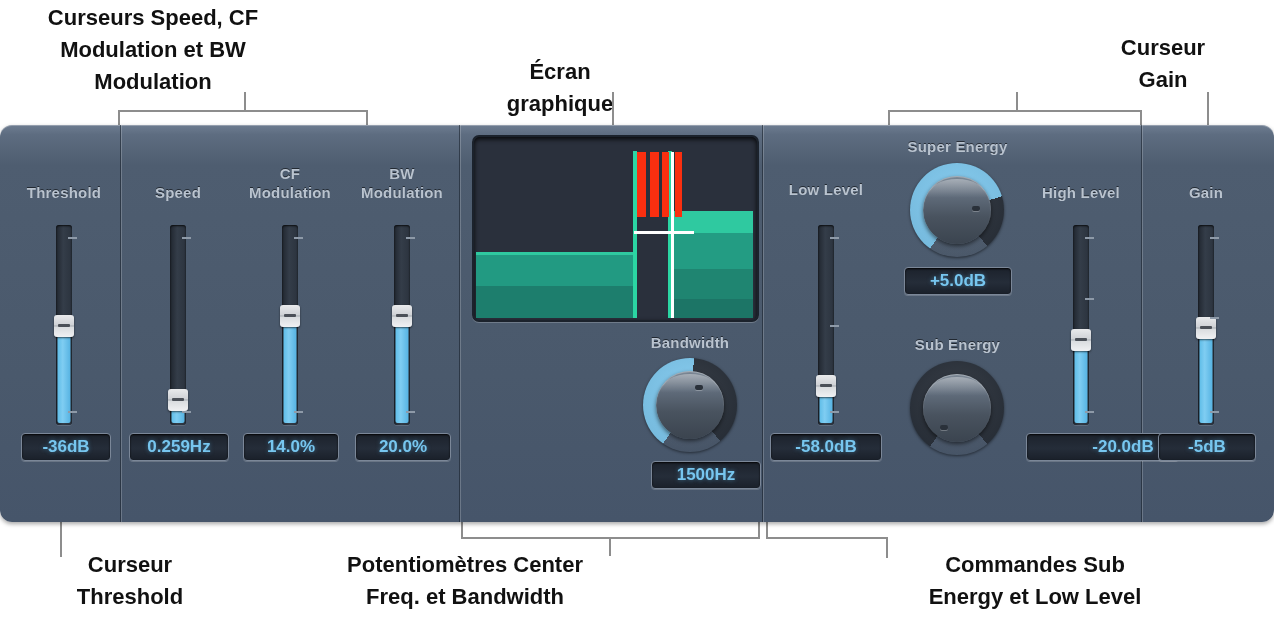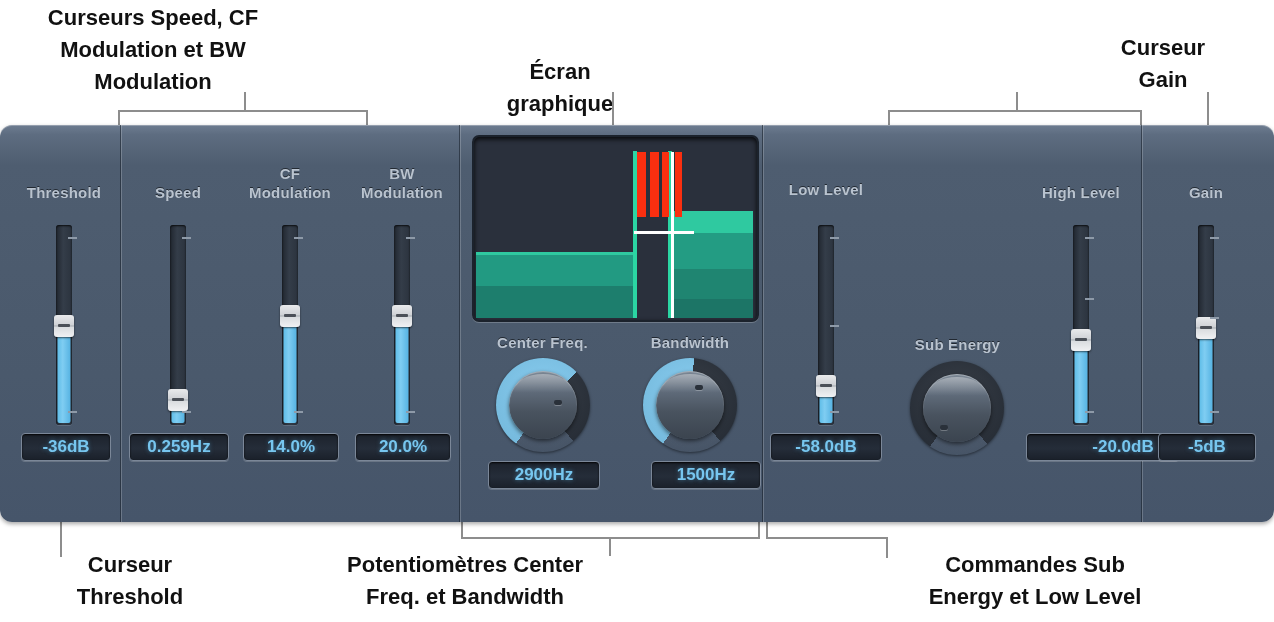--- a/index.html
+++ b/index.html
@@ -242,31 +242,20 @@
 
       <div class="dbar" style="left:163px;top:15px;width:9px;height:65px;background:#fa2f10;"></div>
       <div class="dbar" style="left:176px;top:15px;width:9px;height:65px;background:#fa2f10;"></div>
       <div class="dbar" style="left:188px;top:15px;width:7px;height:65px;background:#fa2f10;"></div>
       <div class="dbar" style="left:201px;top:15px;width:7px;height:65px;background:#fa2f10;"></div>
 
       <div class="dbar" style="left:197px;top:15px;width:3px;height:166px;background:#ffffff;"></div>
       <div class="dbar" style="left:160px;top:94px;width:60px;height:3px;background:#ffffff;"></div>
     </div>
 
-    <div class="strip" style="left:470px;top:200px;width:145px;height:180px;">
-      <div class="ctl-label" style="position:absolute;left:0;top:8px;width:145px;">Center Freq.</div>
-      <div class="knob" style="position:absolute;left:26px;top:33px;width:94px;height:94px;">
-        <div class="arc" style="background:conic-gradient(from 215deg,#7cc8ef 0deg,#7cc8ef 190deg,#242b35 190deg,#242b35 285deg,transparent 285deg);"></div>
-        <div class="ring"></div>
-        <div class="cap" style="left:13px;top:13px;width:68px;height:68px;"></div>
-        <div class="gloss" style="left:18px;top:16px;width:58px;height:34px;"></div>
-        <div class="pointer" style="left:58px;top:42px;"></div>
-      </div>
-      <div class="val" style="left:18px;top:136px;width:110px;">2900Hz</div>
-    </div>
 
     <div class="strip" style="left:620px;top:200px;width:140px;height:180px;">
       <div class="ctl-label" style="position:absolute;left:0;top:8px;width:140px;">Bandwidth</div>
       <div class="knob" style="position:absolute;left:23px;top:33px;width:94px;height:94px;">
         <div class="arc" style="background:conic-gradient(from 215deg,#7cc8ef 0deg,#7cc8ef 150deg,#242b35 150deg,#242b35 285deg,transparent 285deg);"></div>
         <div class="ring"></div>
         <div class="cap" style="left:13px;top:13px;width:68px;height:68px;"></div>
         <div class="gloss" style="left:18px;top:16px;width:58px;height:34px;"></div>
         <div class="pointer" style="left:52px;top:27px;"></div>
       </div>
@@ -279,20 +268,31 @@
         <div class="sl-track"></div>
         <div class="sl-fill" style="top:85%;bottom:2px;"></div>
         <div class="sl-thumb" style="top:75%;"></div>
         <div class="sl-tick" style="left:20px;top:12px;"></div>
         <div class="sl-tick" style="left:20px;top:100px;"></div>
         <div class="sl-tick" style="left:20px;top:186px;"></div>
       </div>
       <div class="val" style="left:0px;top:308px;width:110px;">-58.0dB</div>
     </div>
 
+    <div class="strip" style="left:880px;top:0;width:155px;height:200px;">
+      <div class="ctl-label" style="position:absolute;left:0;top:12px;width:155px;">Super Energy</div>
+      <div class="knob" style="position:absolute;left:30px;top:38px;width:94px;height:94px;">
+        <div class="arc" style="background:conic-gradient(from 215deg,#7cc8ef 0deg,#7cc8ef 218deg,#242b35 218deg,#242b35 285deg,transparent 285deg);"></div>
+        <div class="ring"></div>
+        <div class="cap" style="left:13px;top:13px;width:68px;height:68px;"></div>
+        <div class="gloss" style="left:18px;top:16px;width:58px;height:34px;"></div>
+        <div class="pointer" style="left:62px;top:43px;"></div>
+      </div>
+      <div class="val" style="left:24px;top:142px;width:106px;">+5.0dB</div>
+    </div>
 
     <div class="strip" style="left:880px;top:200px;width:155px;height:197px;">
       <div class="ctl-label" style="position:absolute;left:0;top:10px;width:155px;">Sub Energy</div>
       <div class="knob" style="position:absolute;left:30px;top:36px;width:94px;height:94px;">
         <div class="arc" style="background:conic-gradient(from 215deg,#242b35 0deg,#242b35 285deg,transparent 285deg);"></div>
         <div class="ring"></div>
         <div class="cap" style="left:13px;top:13px;width:68px;height:68px;"></div>
         <div class="gloss" style="left:18px;top:16px;width:58px;height:34px;"></div>
         <div class="pointer" style="left:30px;top:64px;"></div>
       </div>

